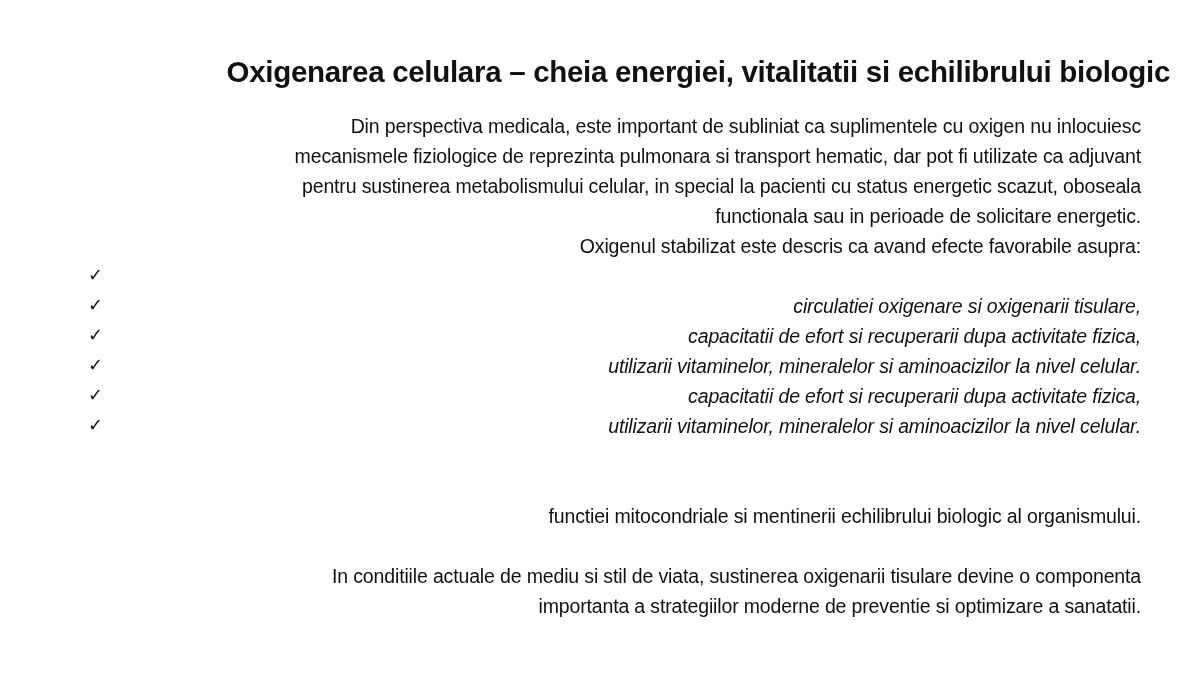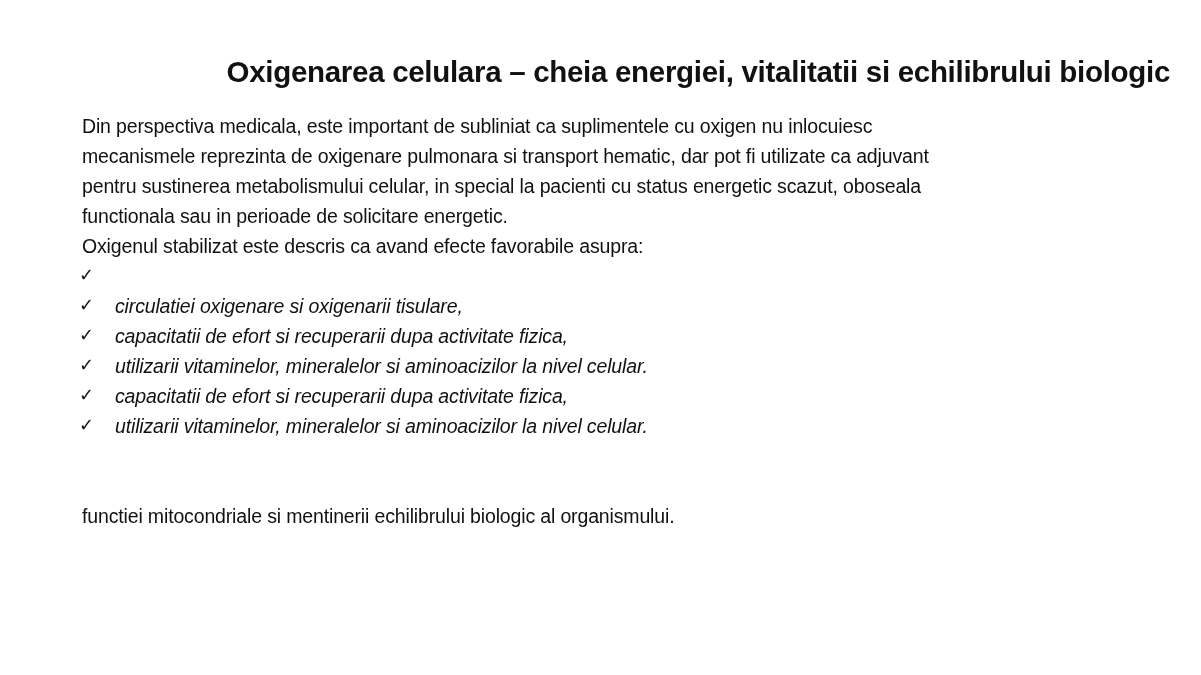--- a/index.html
+++ b/index.html
@@ -22,26 +22,27 @@
       width: 1170px;
       text-align: right;
       font-size: 29.5px;
       font-weight: bold;
       letter-spacing: -0.3px;
       line-height: 44px;
       white-space: nowrap;
     }
     .body {
       position: absolute;
-      left: 82px;
+      left: 91px;
       top: 111px;
       width: 1050px;
       font-size: 19.5px;
       line-height: 30px;
       letter-spacing: -0.15px;
+      text-align: right;
     }
     .para {
       margin: 0;
       padding: 0;
     }
     .check-list {
       list-style: none;
       margin: 0;
       padding: 0;
     }
@@ -66,21 +67,21 @@
     }
   </style>
 </head>
 <body>
 
 <h1 class="slide-title">Oxigenarea celulara – cheia energiei, vitalitatii si echilibrului biologic</h1>
 
 <div class="body">
   <p class="para">
     <span>Din perspectiva medicala, este important de subliniat ca suplimentele cu oxigen nu inlocuiesc</span><br>
-    <span>mecanismele reprezinta de oxigenare pulmonara si transport hematic, dar pot fi utilizate ca adjuvant</span><br>
+    <span>mecanismele fiziologice de reprezinta pulmonara si transport hematic, dar pot fi utilizate ca adjuvant</span><br>
     <span>pentru sustinerea metabolismului celular, in special la pacienti cu status energetic scazut, oboseala</span><br>
     <span>functionala sau in perioade de solicitare energetic.</span><br>
     <span>Oxigenul stabilizat este descris ca avand efecte favorabile asupra:</span>
   </p>
 
   <ul class="check-list">
     <li class="check-item">
       <span class="check-icon">✓</span>
     </li>
     <li class="check-item">
@@ -107,13 +108,17 @@
 
   <div class="spacer"></div>
 
   <p class="para">
     <br>
     <span>functiei mitocondriale si mentinerii echilibrului biologic al organismului.</span>
   </p>
 
   <div class="spacer"></div>
 
+  <p class="para">
+    <span>In conditiile actuale de mediu si stil de viata, sustinerea oxigenarii tisulare devine o componenta</span><br>
+    <span>importanta a strategiilor moderne de preventie si optimizare a sanatatii.</span>
+  </p>
 </div>
 
 </body></html>

